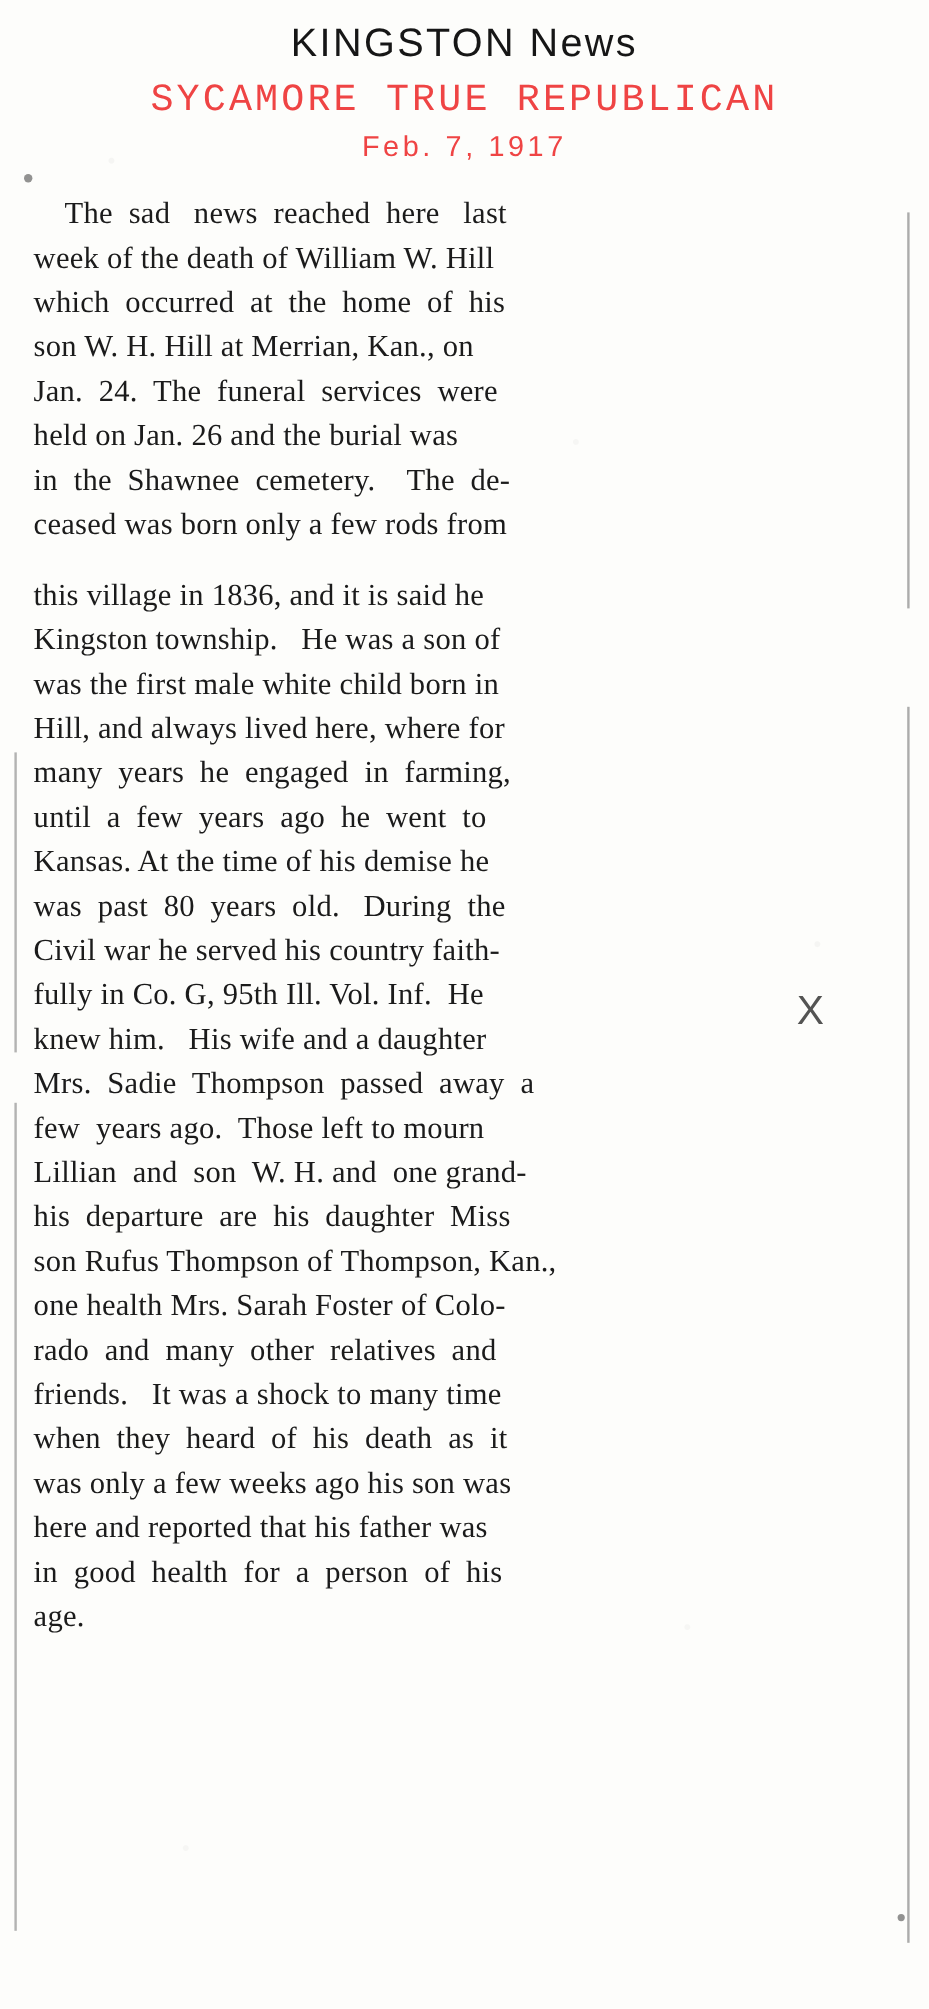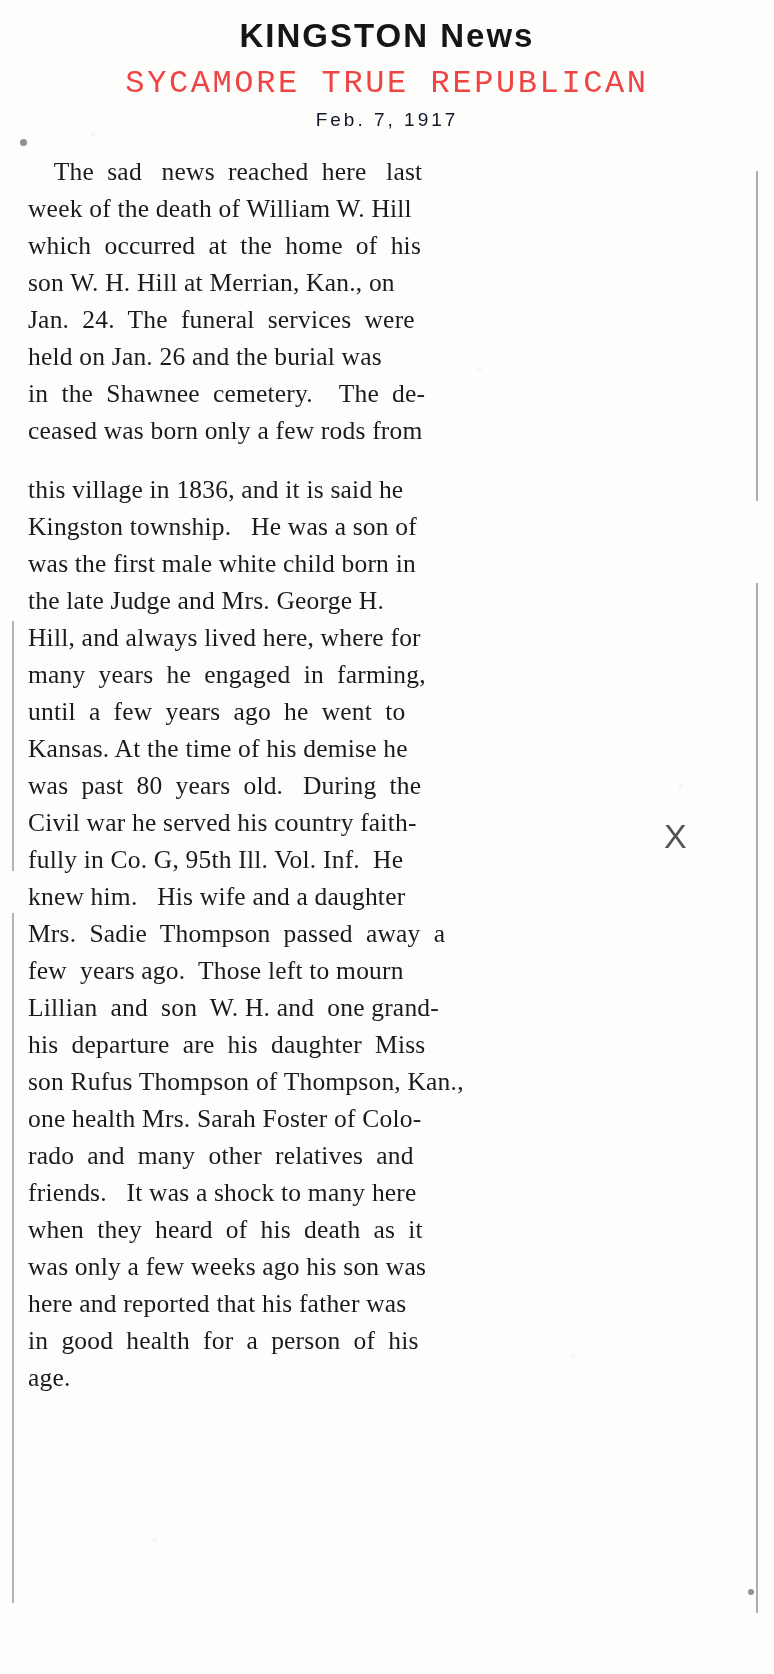--- a/index.html
+++ b/index.html
@@ -41,36 +41,36 @@
   .headline-block {
     text-align: center;
   }
   .masthead-kicker {
     font-family: "Liberation Sans", sans-serif;
     font-size: 33px;
     letter-spacing: 2.0px;
     color: #161616;
     line-height: 1.1;
     margin: 4px 0 12px 0;
-    font-weight: 700;
+    font-weight: 400;
   }
   .masthead-title {
     font-family: Liberation Mono, monospace;
     font-size: 32px;
     letter-spacing: 2.6px;
     color: #ef4444;
     line-height: 1.15;
     margin: 0 0 6px 0;
     white-space: nowrap;
   }
   .masthead-date {
     font-family: "Liberation Sans", sans-serif;
-    font-size: 19px;
+    font-size: 24px;
     letter-spacing: 3.0px;
-    color: #0f172a;
+    color: #ef4444;
     line-height: 1.15;
     margin: 0 0 22px 0;
   }
 
   .article {
     position: relative;
     font-family: "Liberation Serif", serif;
     font-size: 25.5px;
     line-height: 37px;
     color: #1b1b1b;
@@ -149,37 +149,36 @@
       <span class="line">Jan.  24.  The  funeral  services  were</span>
       <span class="line">held on Jan. 26 and the burial was</span>
       <span class="line">in  the  Shawnee  cemetery.    The  de-</span>
       <span class="line">ceased was born only a few rods from</span>
     </p>
 
     <p class="para para-2 blur-2">
       <span class="line">this village in 1836, and it is said he</span>
       <span class="line">Kingston township.   He was a son of</span>
       <span class="line">was the first male white child born in</span>
-      <span class="line">the late Judge and Mrs. George H.</span>
       <span class="line">Hill, and always lived here, where for</span>
       <span class="line">many  years  he  engaged  in  farming,</span>
       <span class="line">until  a  few  years  ago  he  went  to</span>
       <span class="line">Kansas. At the time of his demise he</span>
       <span class="line">was  past  80  years  old.   During  the</span>
       <span class="line">Civil war he served his country faith-</span>
       <span class="line">fully in Co. G, 95th Ill. Vol. Inf.  He</span>
       <span class="line">knew him.   His wife and a daughter</span>
       <span class="line">Mrs.  Sadie  Thompson  passed  away  a</span>
       <span class="line">few  years ago.  Those left to mourn</span>
       <span class="line">Lillian  and  son  W. H. and  one grand-</span>
       <span class="line">his  departure  are  his  daughter  Miss</span>
       <span class="line">son Rufus Thompson of Thompson, Kan.,</span>
       <span class="line">one health Mrs. Sarah Foster of Colo-</span>
       <span class="line">rado  and  many  other  relatives  and</span>
-      <span class="line">friends.   It was a shock to many here</span>
+      <span class="line">friends.   It was a shock to many time</span>
       <span class="line">when  they  heard  of  his  death  as  it</span>
       <span class="line">was only a few weeks ago his son was</span>
       <span class="line">here and reported that his father was</span>
       <span class="line">in  good  health  for  a  person  of  his</span>
       <span class="line">age.</span>
     </p>
 
   </div>
 </div>
 

